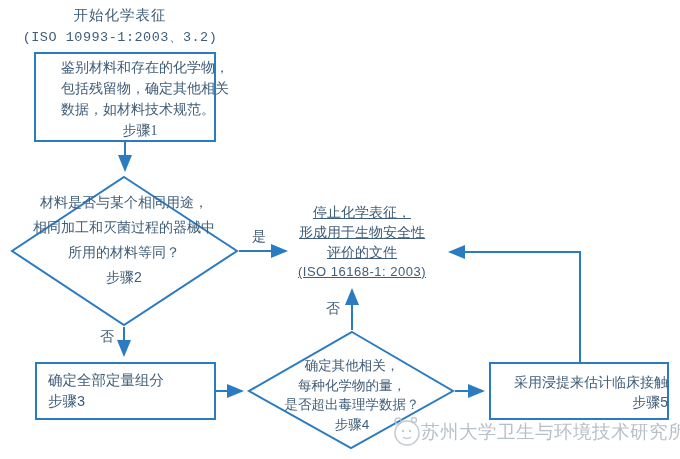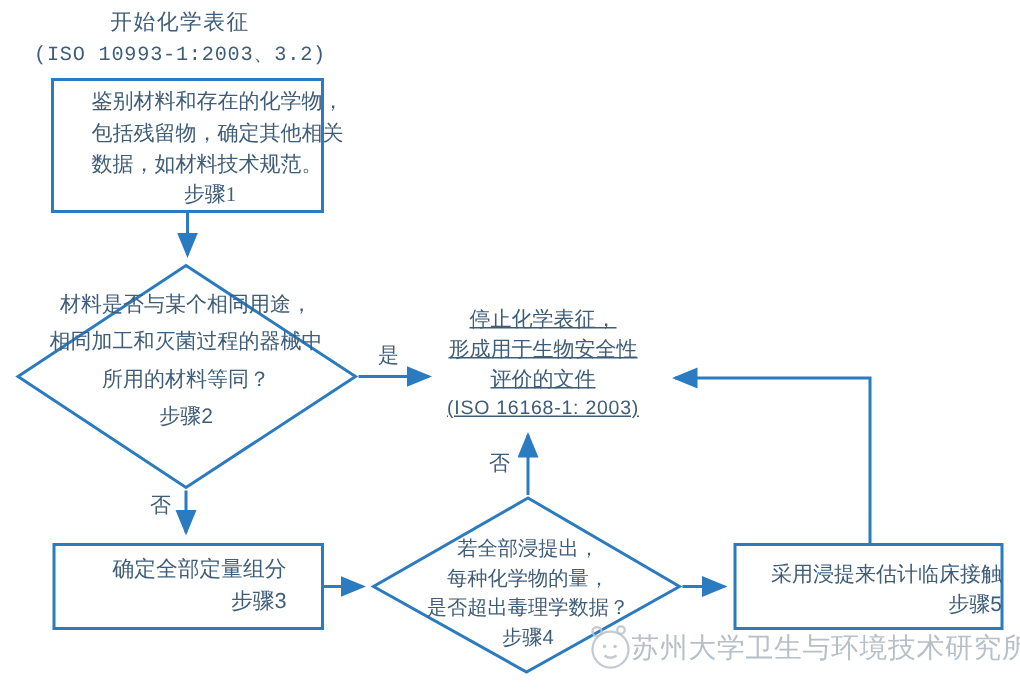--- a/index.html
+++ b/index.html
@@ -11,21 +11,21 @@
   .title .l1{font-size:14.5px;letter-spacing:1px;}
   .title .l2{font-size:13.5px;letter-spacing:0.5px;margin-top:3px;}
   .box1txt{left:50px;top:57px;width:180px;font-size:14px;}
   .box1txt .ln{line-height:21px;padding-left:11px;}
   .box1txt .lbl{line-height:21px;text-align:center;padding-left:0;font-family:Liberation Serif, serif;}
   .dia2txt{left:10px;top:190px;width:228px;text-align:center;font-size:14px;}
   .dia2txt .ln{line-height:25px;}
   .stoptxt{left:278px;top:202px;width:168px;text-align:center;font-size:14px;text-decoration:underline;}
   .stoptxt .ln{line-height:20px;}
   .stoptxt .iso{font-size:13px;letter-spacing:0.5px;}
-  .box3txt{left:36px;top:370px;width:155px;text-align:right;font-size:14.5px;}
+  .box3txt{left:48px;top:370px;width:155px;text-align:left;font-size:14.5px;}
   .box3txt .ln{line-height:21px;}
   .dia4txt{left:247px;top:356px;width:210px;text-align:center;font-size:13.5px;}
   .dia4txt .ln{line-height:19.5px;}
   .box5txt{left:490px;top:372px;width:178px;text-align:right;font-size:14px;}
   .box5txt .ln{line-height:20px;}
   .branch{position:absolute;font-size:14px;}
   .lbl-yes{left:252px;top:228px;}
   .lbl-no2{left:100px;top:328px;}
   .lbl-no4{left:326px;top:300px;}
   .wm-gray{position:absolute;left:421px;top:419px;font-size:18.5px;letter-spacing:0.5px;
@@ -97,21 +97,21 @@
     <div class="ln">评价的文件</div>
     <div class="ln iso">(ISO 16168-1: 2003)</div>
   </div>
 
   <div class="txt box3txt">
     <div class="ln">确定全部定量组分</div>
     <div class="ln">步骤3</div>
   </div>
 
   <div class="txt dia4txt">
-    <div class="ln">若全部浸提出，</div>
+    <div class="ln">确定其他相关，</div>
     <div class="ln">每种化学物的量，</div>
     <div class="ln">是否超出毒理学数据？</div>
     <div class="ln">步骤4</div>
   </div>
 
   <div class="txt box5txt">
     <div class="ln">采用浸提来估计临床接触</div>
     <div class="ln">步骤5</div>
   </div>
 

